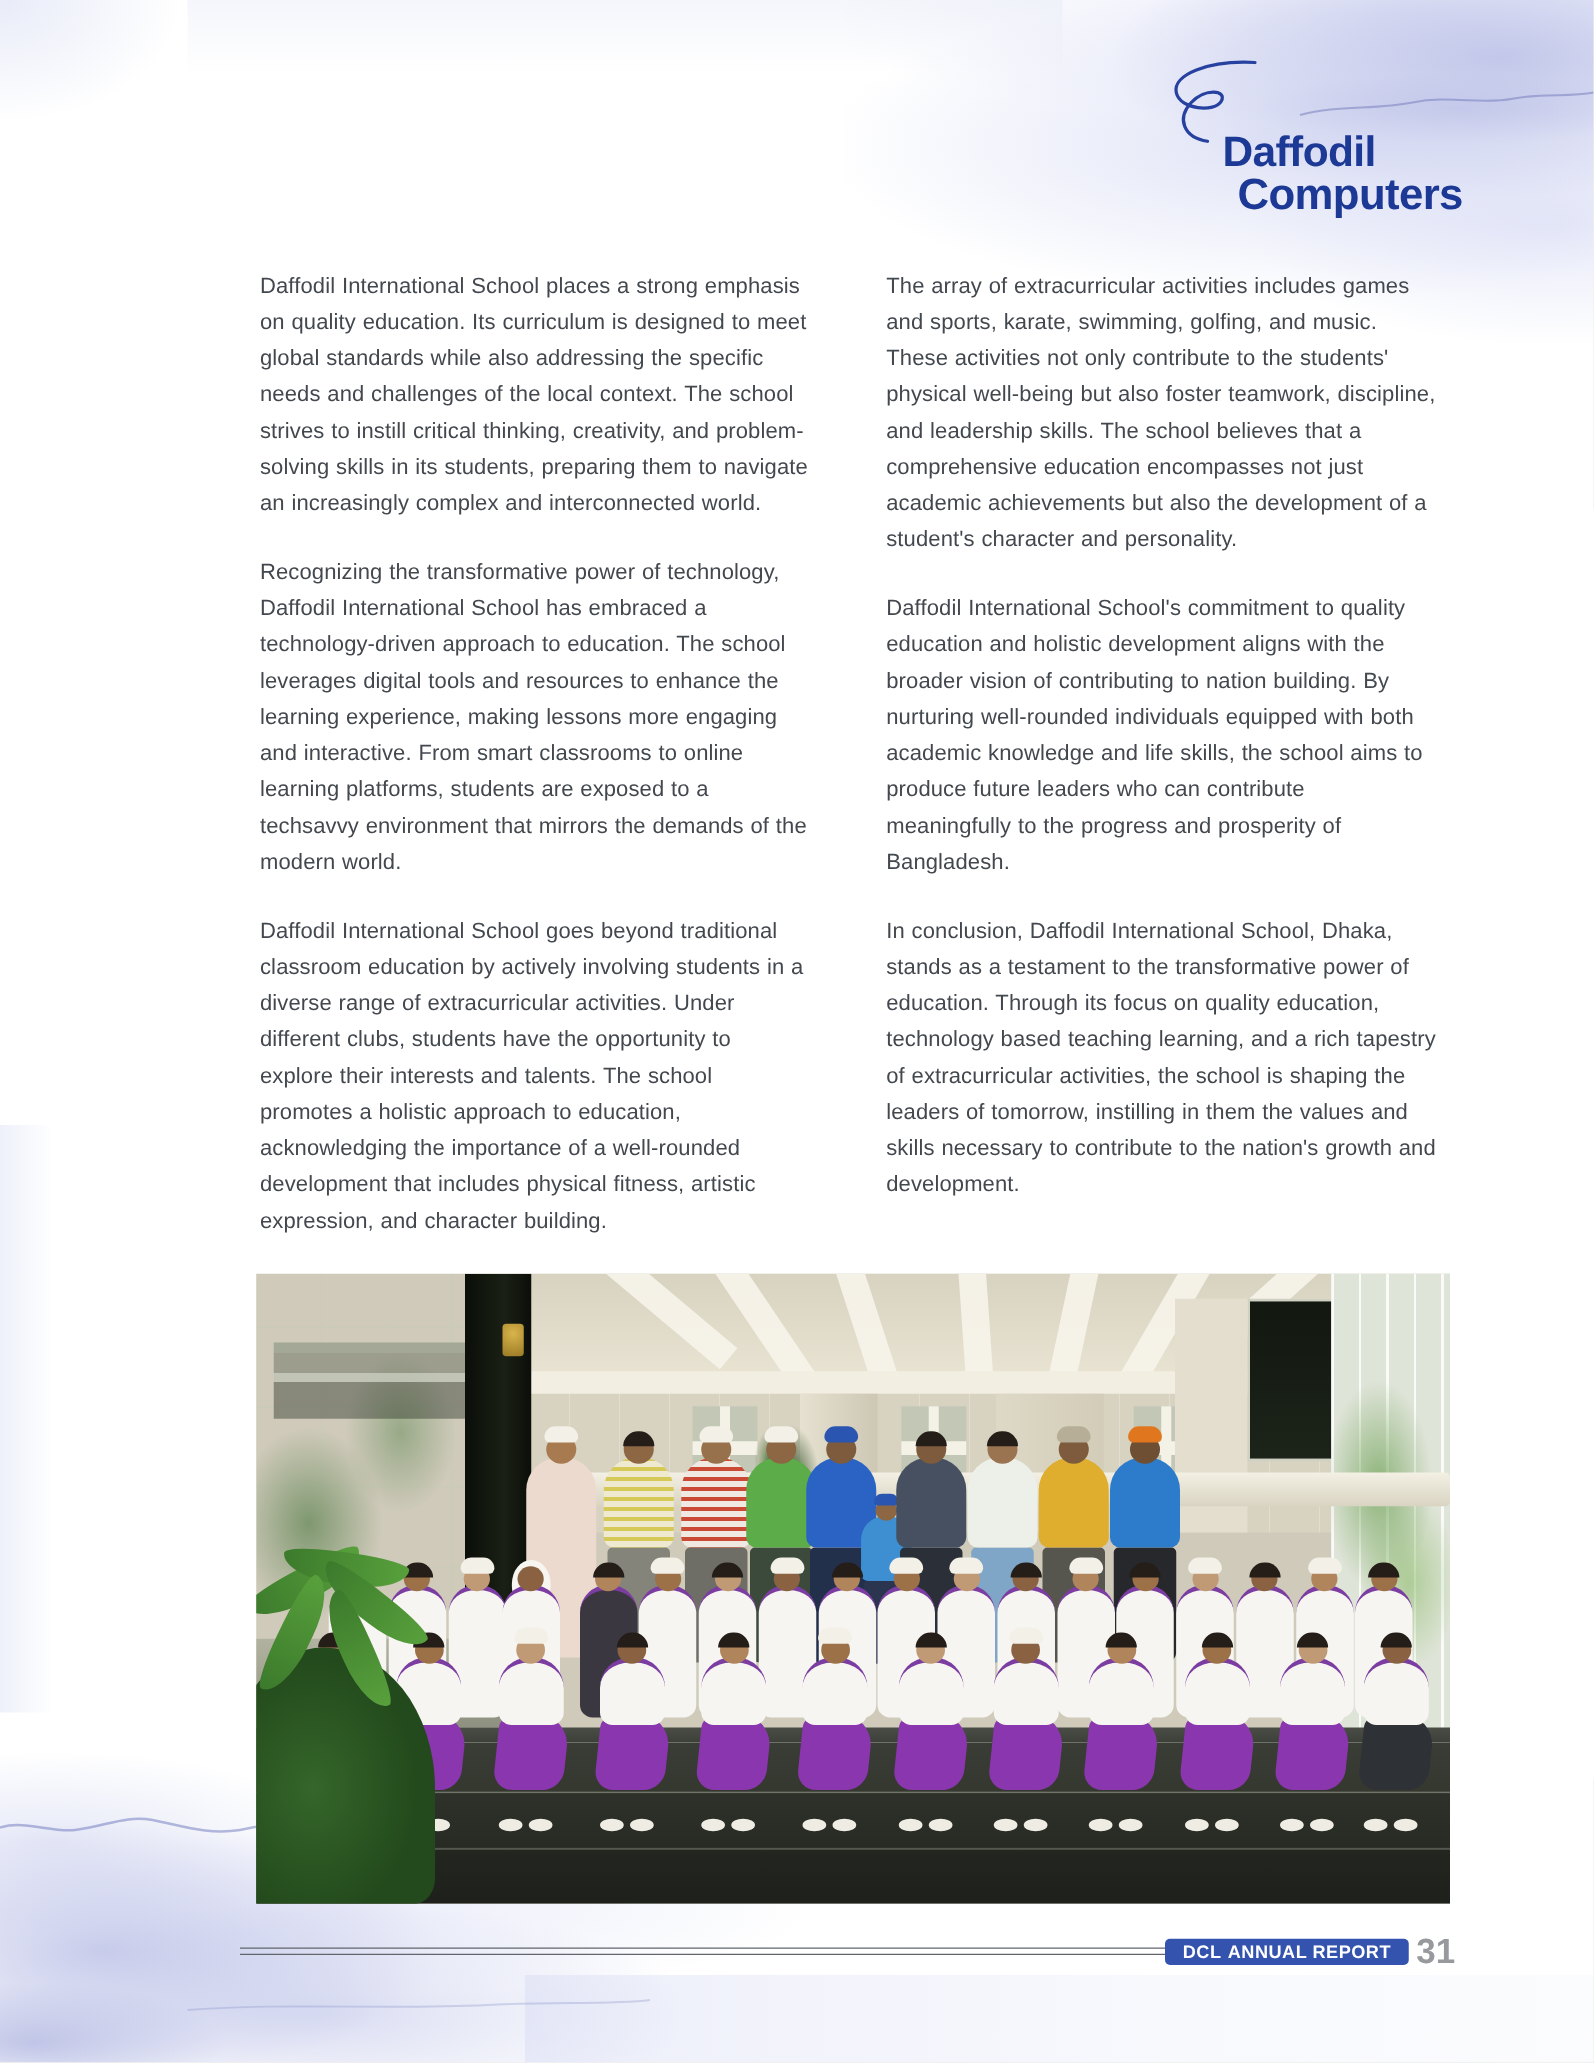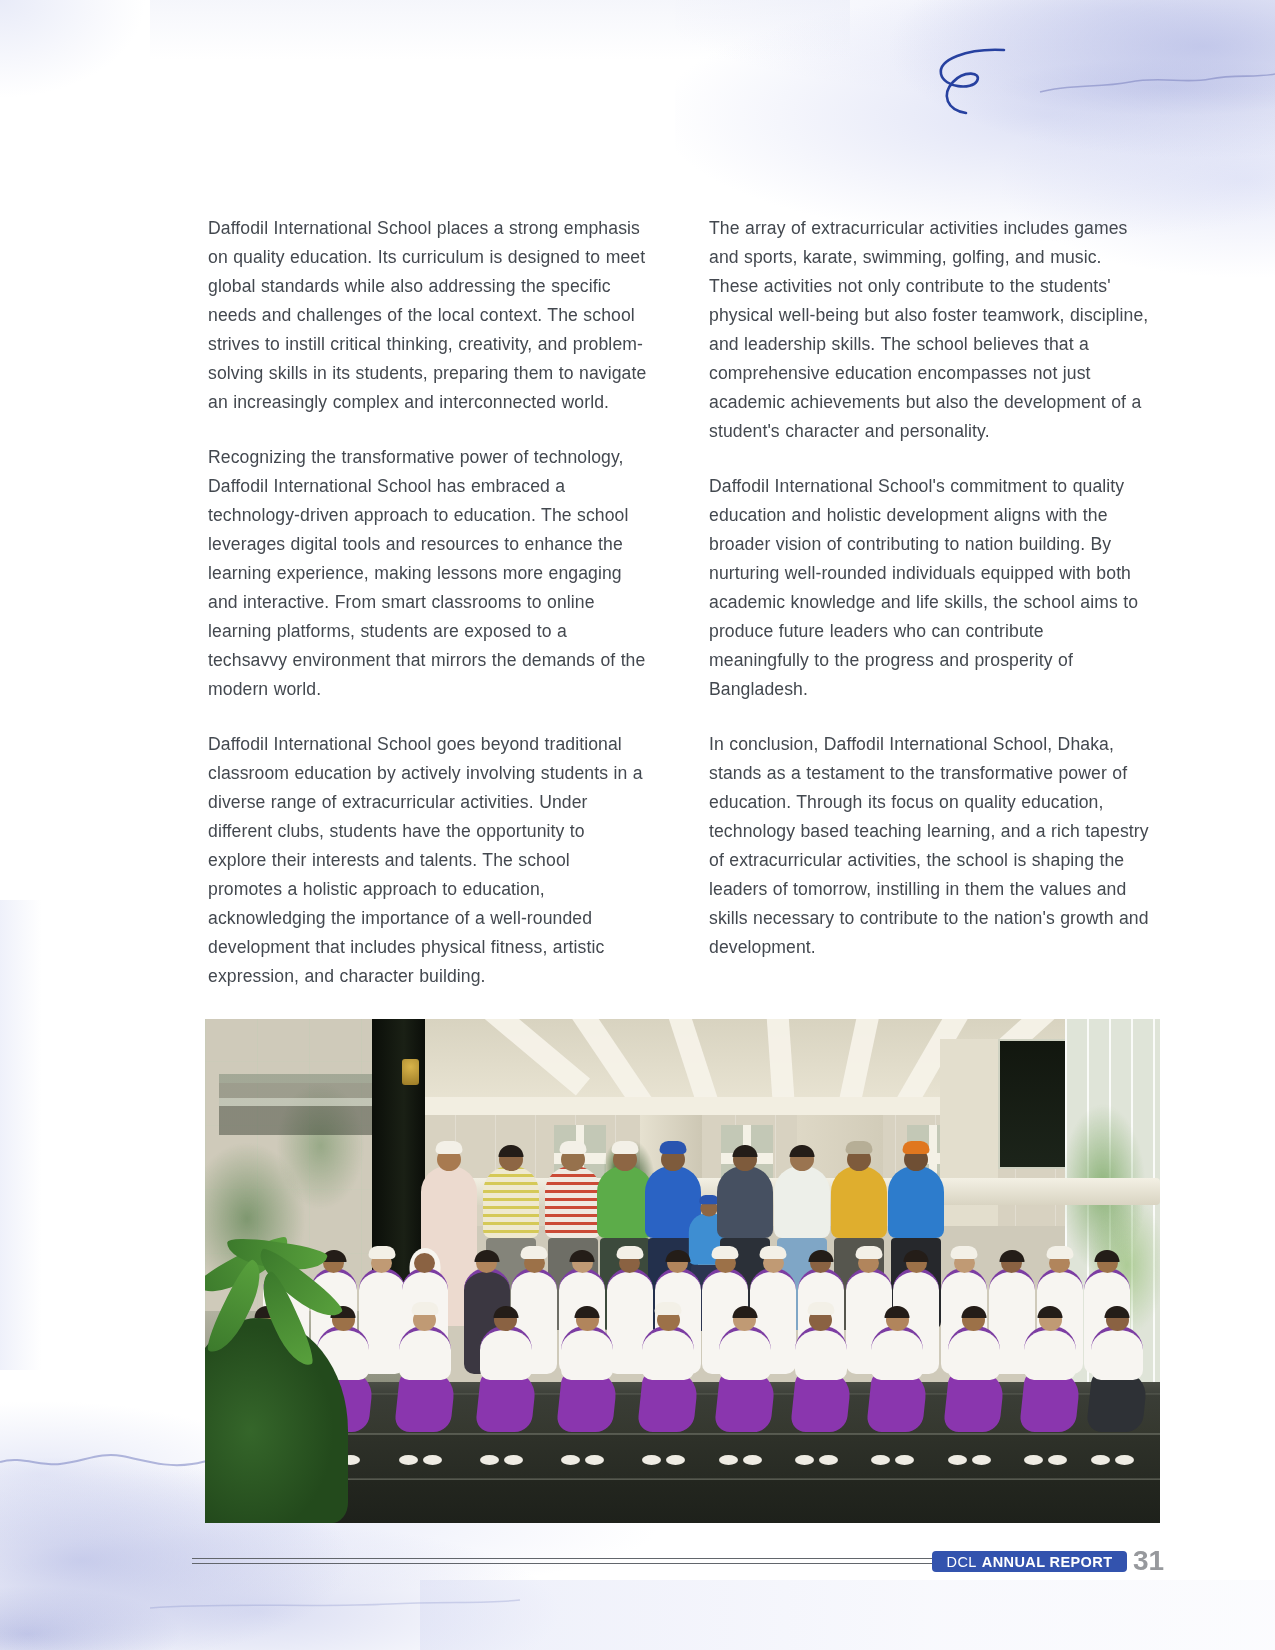--- a/index.html
+++ b/index.html
@@ -124,21 +124,21 @@
   .front .legs{position:relative;width:56px;height:60px;margin:-8px auto 0;
      border-radius:10px 26px 16px 16px;transform:skewX(-6deg);}
   .front .shoe{position:absolute;bottom:14px;width:19px;height:10px;border-radius:50%;background:#efece4;}
   .front .s1{left:2px;} .front .s2{left:26px;}
   
   .footer-line{position:absolute;left:192px;top:1558px;width:742px;height:4px;z-index:2;
      border-top:1.6px solid #62666c;border-bottom:1.6px solid #62666c;}
   .footer-pill{position:absolute;left:932px;top:1551px;width:195px;height:21px;z-index:3;
      border-radius:4px;display:flex;align-items:center;justify-content:center;gap:5px;
      color:#ffffff;font-size:14.5px;font-weight:bold;letter-spacing:.4px;}
-  .footer-pill .brand{font-weight:normal;}
+  .footer-pill .brand{font-weight:bold;}
   .page-number{position:absolute;left:1133px;top:1545px;z-index:2;
      font-size:28px;font-weight:bold;color:#97999d;}
 </style>
 </head>
 <body>
 
 <div class="page">
 
   <div class="wash wash-tr"></div>
   <div class="wash wash-tl"></div>
@@ -147,20 +147,24 @@
   <div class="wash wash-bottom"></div>
   <div class="wash wash-left"></div>
 
   <svg class="squiggles" width="1275" height="1650" viewBox="0 0 1275 1650">
     <path d="M 1004 50 C 966 48 938 60 941 74 C 944 88 972 90 977 81 C 982 72 964 70 953 82 C 941 95 947 110 966 113" fill="none" stroke="#2741a0" stroke-width="2.6" stroke-linecap="round"></path>
     <path d="M 1040 92 C 1070 84 1100 88 1130 82 C 1160 76 1185 84 1210 79 C 1235 74 1255 78 1275 74" fill="none" stroke="rgba(120,128,190,.55)" stroke-width="1.6"></path>
     <path d="M 0 1462 C 20 1456 40 1466 60 1464 C 85 1461 100 1452 122 1456 C 147 1461 167 1468 192 1464 C 222 1459 247 1448 275 1452 C 300 1456 335 1462 370 1454" fill="none" stroke="rgba(108,118,188,.5)" stroke-width="2"></path>
     <path d="M 150 1608 C 230 1602 310 1608 390 1604 C 440 1601 490 1604 520 1600" fill="none" stroke="rgba(130,140,200,.3)" stroke-width="1.5"></path>
   </svg>
 
+  <div class="logo" style="color: rgb(28, 57, 150);">
+    <span class="l1">Daffodil</span>
+    <span class="l2">Computers</span>
+  </div>
 
   <div id="columns">
       <div class="col">
         <p>Daffodil International School places a strong emphasis on quality education. Its curriculum is designed to meet global standards while also addressing the specific needs and challenges of the local context. The school strives to instill critical thinking, creativity, and problem-solving skills in its students, preparing them to navigate an increasingly complex and interconnected world.</p>
         <p>Recognizing the transformative power of technology, Daffodil International School has embraced a technology-driven approach to education. The school leverages digital tools and resources to enhance the learning experience, making lessons more engaging and interactive. From smart classrooms to online learning platforms, students are exposed to a techsavvy environment that mirrors the demands of the modern world.</p>
         <p>Daffodil International School goes beyond traditional classroom education by actively involving students in a diverse range of extracurricular activities. Under different clubs, students have the opportunity to explore their interests and talents. The school promotes a holistic approach to education, acknowledging the importance of a well-rounded development that includes physical fitness, artistic expression, and character building.</p>
       </div>
       <div class="col">
         <p>The array of extracurricular activities includes games and sports, karate, swimming, golfing, and music. These activities not only contribute to the students' physical well-being but also foster teamwork, discipline, and leadership skills. The school believes that a comprehensive education encompasses not just academic achievements but also the development of a student's character and personality.</p>
         <p>Daffodil International School's commitment to quality education and holistic development aligns with the broader vision of contributing to nation building. By nurturing well-rounded individuals equipped with both academic knowledge and life skills, the school aims to produce future leaders who can contribute meaningfully to the progress and prosperity of Bangladesh.</p>

